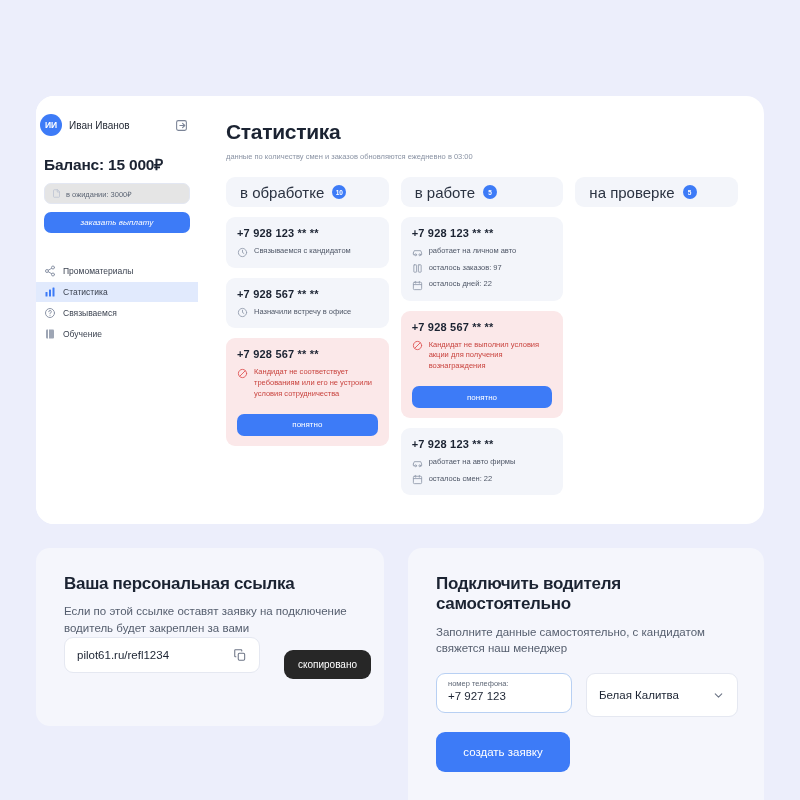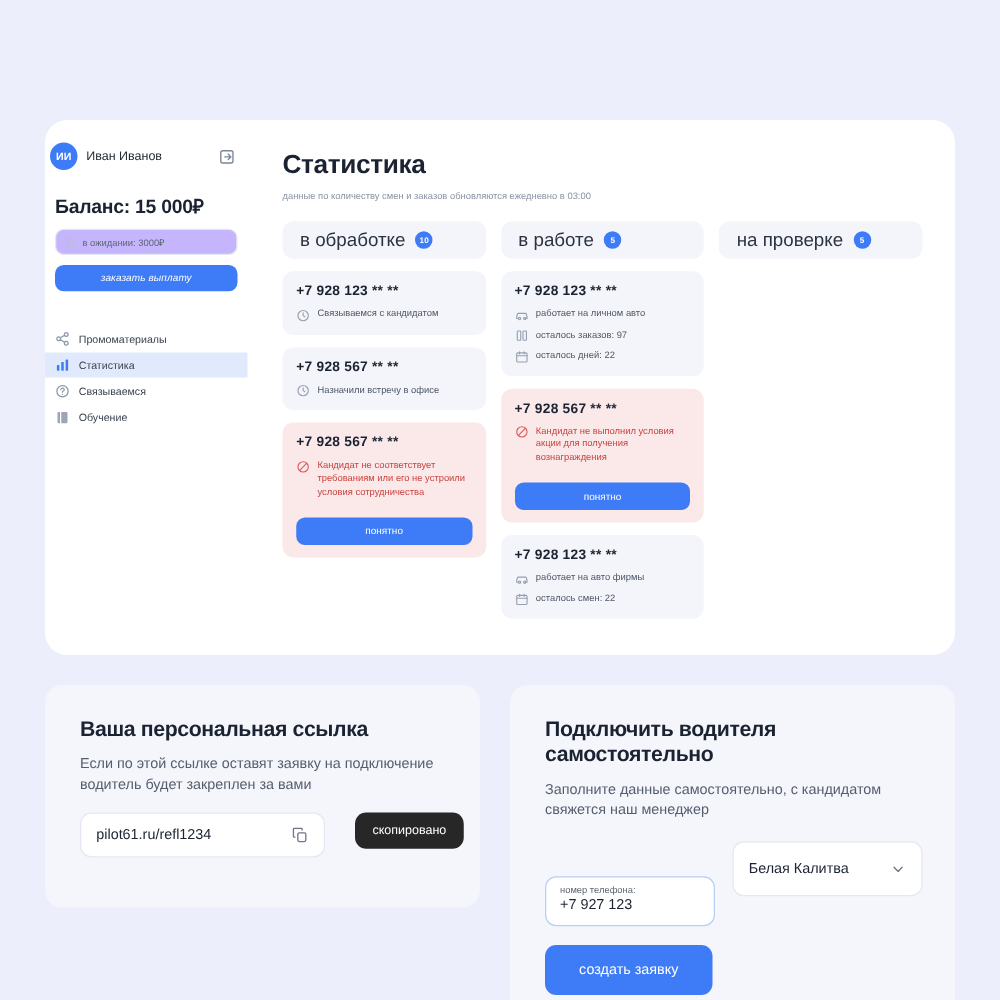--- a/index.html
+++ b/index.html
@@ -41,21 +41,21 @@
   .logout-icon svg { display: block; width: 13px; height: 13px; }
 
   .balance {
     margin: 15px 0 0 8px;
     font-size: 15.5px; font-weight: 700; color: #1b2332;
     letter-spacing: -0.2px;
   }
   .pending {
     margin: 8px 8px 0 8px; height: 21px;
     border: 1px solid #e3e7f2; border-radius: 7px;
-    background: #c4b5fd;
+    background: #e5e5e5;
     display: flex; align-items: center; gap: 5px;
     padding: 0 7px;
   }
   .pending .doc-icon { width: 9px; height: 11px; flex: 0 0 9px; color: #b9c0d0; }
   .pending .doc-icon svg { display: block; width: 9px; height: 11px; }
   .pending span { font-size: 7.5px; color: #5d6675; }
 
   .payout-btn {
     display: block; margin: 8px 8px 0 8px;
     height: 21px; width: calc(100% - 16px);
@@ -143,40 +143,39 @@
   }
   .blk-title {
     font-size: 17px; font-weight: 700; color: #1b2332;
     letter-spacing: -.3px; line-height: 1.2;
   }
   .blk-desc {
     margin-top: 9px; font-size: 11.5px; color: #555e6e; line-height: 1.45;
   }
 
   .link-field {
-    position: relative; margin-top: 13px;
+    position: relative; margin-top: 0;
     width: 196px; height: 36px;
     background: #fff; border: 1px solid #e5e8f1; border-radius: 9px;
     display: flex; align-items: center; padding: 0 12px;
   }
   .link-field .lf-text { font-size: 11.5px; color: #1b2332; }
   .copy-icon { margin-left: auto; width: 14px; height: 14px; color: #6d7586; cursor: pointer; }
   .copy-icon svg { display: block; width: 14px; height: 14px; }
   .toast {
     position: absolute; left: 248px; top: 102px;
     background: #272727; color: #fff; border-radius: 9px;
     font-size: 10px; padding: 9px 14px; white-space: nowrap;
   }
 
   .form-row { display: flex; gap: 14px; margin-top: 16px; }
   .phone-field {
     width: 136px; height: 40px;
     background: #fff; border: 1px solid #b8d0f3; border-radius: 9px;
     padding: 5px 11px 0 11px;
-    margin-top: 28px;
   }
   .phone-field .pf-label { font-size: 7.5px; color: #5d6675; }
   .phone-field .pf-value { font-size: 11.5px; color: #1b2332; margin-top: 2px; }
   .city-select {
     flex: 1; height: 44px;
     background: #fff; border: 1px solid #e5e8f1; border-radius: 9px;
     display: flex; align-items: center; padding: 0 12px; cursor: pointer;
   }
   .city-select .cs-value { font-size: 11.5px; color: #1b2332; }
   .chev { margin-left: auto; width: 13px; height: 13px; color: #6d7586; }

